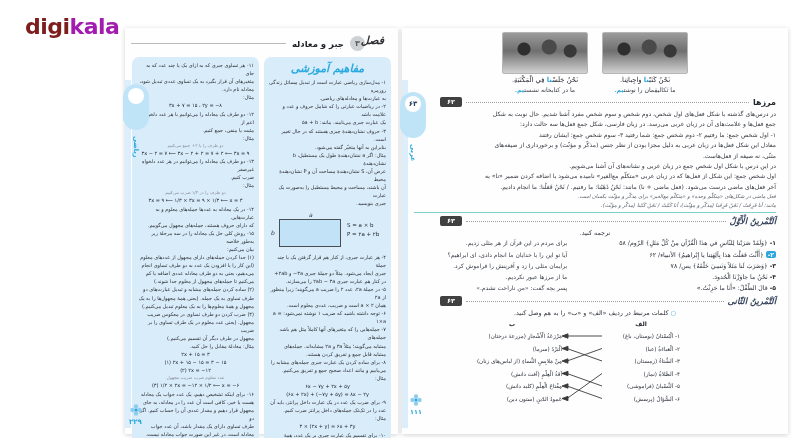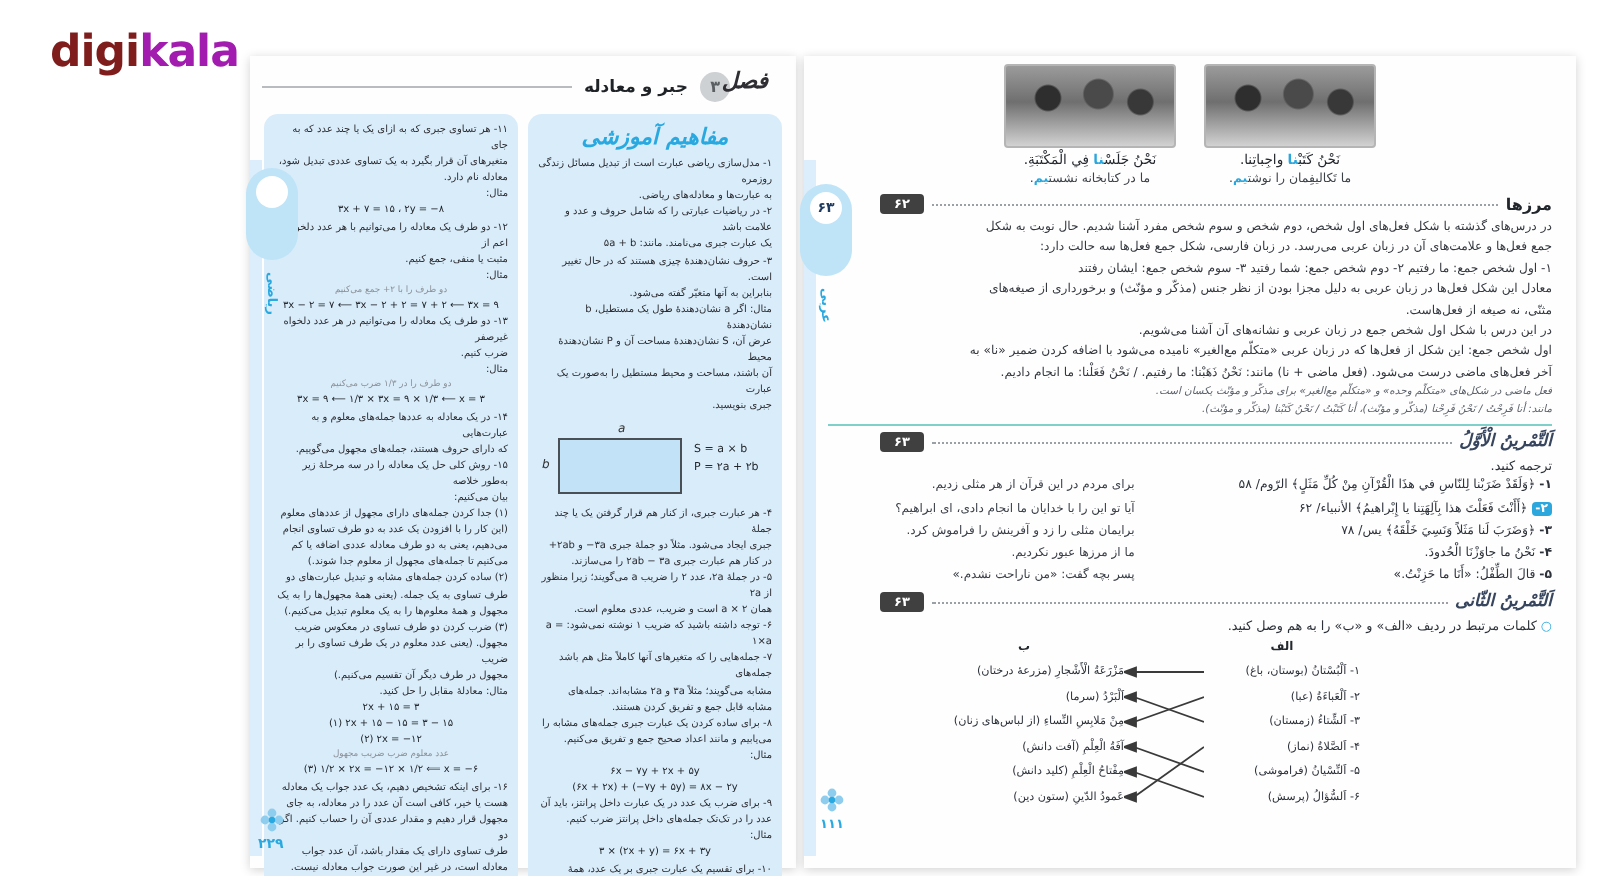--- a/index.html
+++ b/index.html
@@ -75,21 +75,21 @@
 
   .know-lines{margin-top:2px;}
   .know-lines .ln{font-size:6.1px;line-height:10.4px;color:#34383f;}
 
   .station-head{display:flex;direction:rtl;align-items:center;padding-right:118px;margin-top:2px;gap:5px;}
   .station-title{color:#1d8fd1;font-size:7.5px;font-weight:bold;white-space:nowrap;}
   .station-line{flex:1;border-bottom:1px solid #8ed2cc;height:1px;}
   .station-lines .ln{font-size:5.2px;line-height:8.6px;color:#5c626b;font-style:italic;}
   .station-rule{border-bottom:1.5px solid #7fd0ca;margin-top:3px;}
 
-  .instr{font-size:6.4px;color:#2d3239;margin-top:3px;text-align:right;}
+  .instr{font-size:6.4px;color:#2d3239;margin-top:3px;text-align:center;}
   .bullet{color:#2ba7de;font-weight:bold;}
 
   .ex1-row{display:flex;direction:rtl;margin-top:1px;}
   .ex1-row .ar{width:56%;font-size:6.2px;line-height:10.2px;color:#2c313a;text-align:right;}
   .ex1-row .fa{width:44%;font-size:6px;line-height:10.2px;color:#3a3f48;text-align:right;padding-right:6px;}
   .num{font-weight:bold;}
   .num-hl{background:#2ba7de;color:#fff;border-radius:2px;padding:0 2px;}
 
   .match{display:flex;direction:rtl;width:218px;margin:3px 96px 0 auto;}
   .mcol{display:flex;flex-direction:column;}

